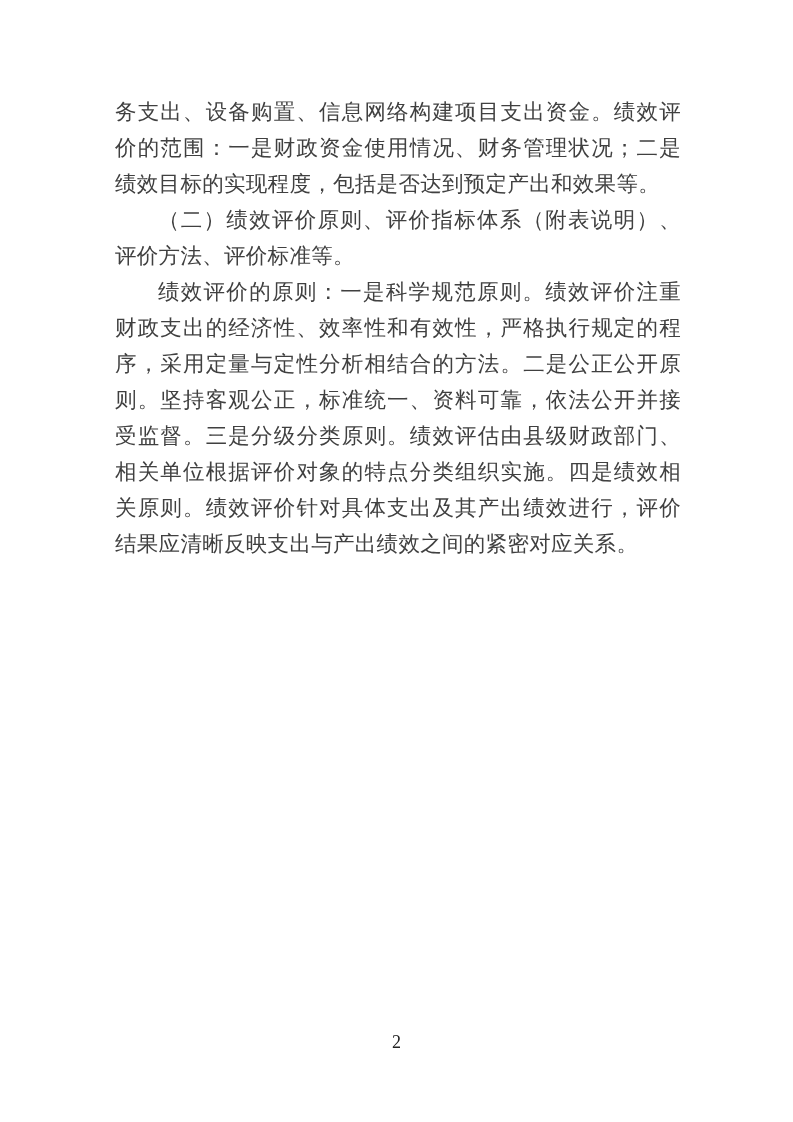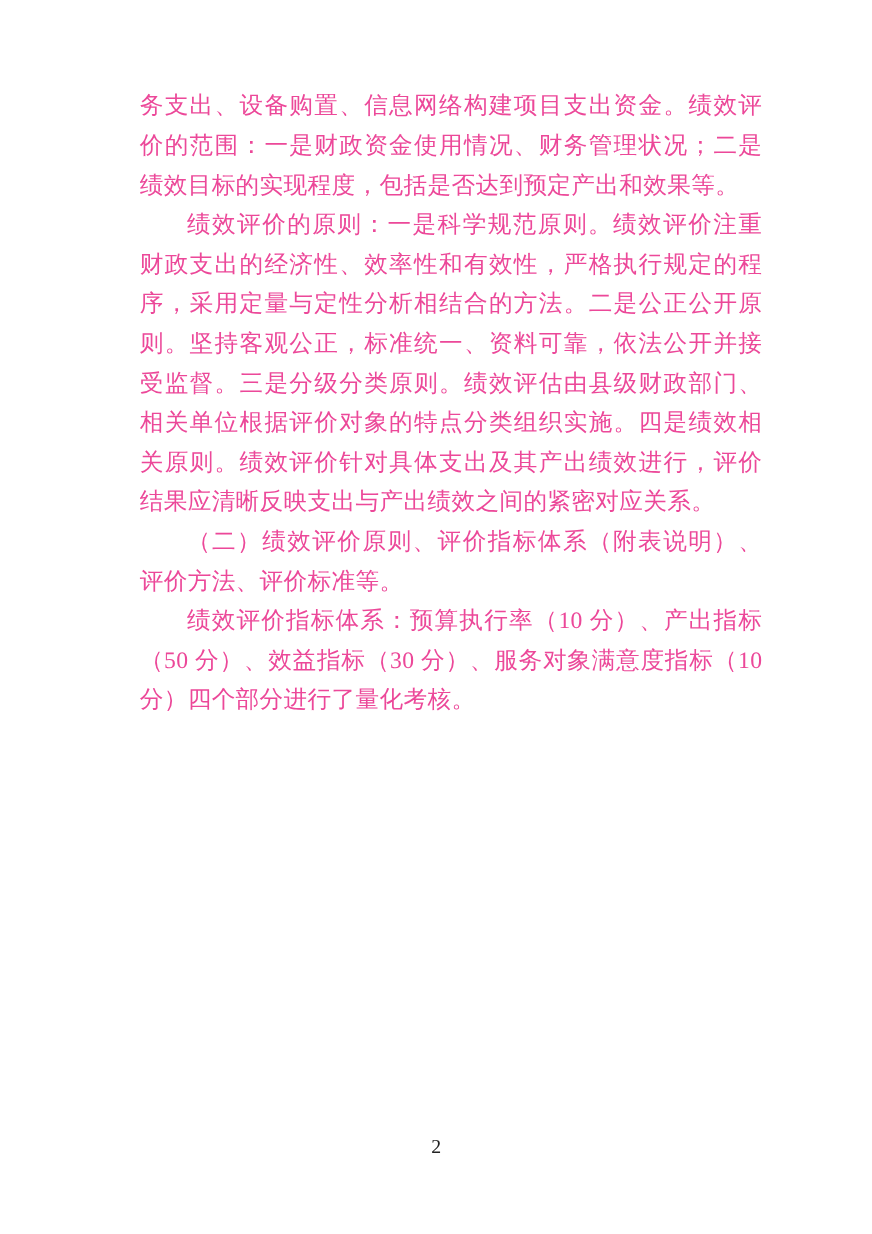--- a/index.html
+++ b/index.html
@@ -11,24 +11,23 @@
     position: relative;
     width: 793px;
     height: 1122px;
     background: #ffffff;
     overflow: hidden;
     font-family: "Liberation Serif", "DejaVu Serif", serif;
   }
   .text-block {
     position: absolute;
     left: 115px;
-    top: 78px;
+    top: 94px;
     width: 566px;
-    color: #ec4899;
-    margin-left: 12px;
+    color: #404040;
   }
   .text-block p {
     margin: 0;
     font-size: 21.5px;
     line-height: 36px;
     text-align: justify;
     text-justify: inter-ideograph;
     text-indent: 2em;
     letter-spacing: 0.3px;
     word-break: break-all;
@@ -45,20 +44,19 @@
     font-size: 18px;
     color: #222222;
   }
 </style>
 </head>
 <body>
 
 <div class="page">
   <div class="text-block">
     <p class="no-indent">务支出、设备购置、信息网络构建项目支出资金。绩效评价的范围：一是财政资金使用情况、财务管理状况；二是绩效目标的实现程度，包括是否达到预定产出和效果等。</p>
+    <p>（二）绩效评价原则、评价指标体系（附表说明）、评价方法、评价标准等。</p>
     <p>绩效评价的原则：一是科学规范原则。绩效评价注重财政支出的经济性、效率性和有效性，严格执行规定的程序，采用定量与定性分析相结合的方法。二是公正公开原则。坚持客观公正，标准统一、资料可靠，依法公开并接受监督。三是分级分类原则。绩效评估由县级财政部门、相关单位根据评价对象的特点分类组织实施。四是绩效相关原则。绩效评价针对具体支出及其产出绩效进行，评价结果应清晰反映支出与产出绩效之间的紧密对应关系。</p>
-    <p>（二）绩效评价原则、评价指标体系（附表说明）、评价方法、评价标准等。</p>
-    <p>绩效评价指标体系：预算执行率（10 分）、产出指标（50 分）、效益指标（30 分）、服务对象满意度指标（10 分）四个部分进行了量化考核。</p>
   </div>
   <div class="page-footer">
     <span>2</span>
   </div>
 </div>
 
 </body></html>

